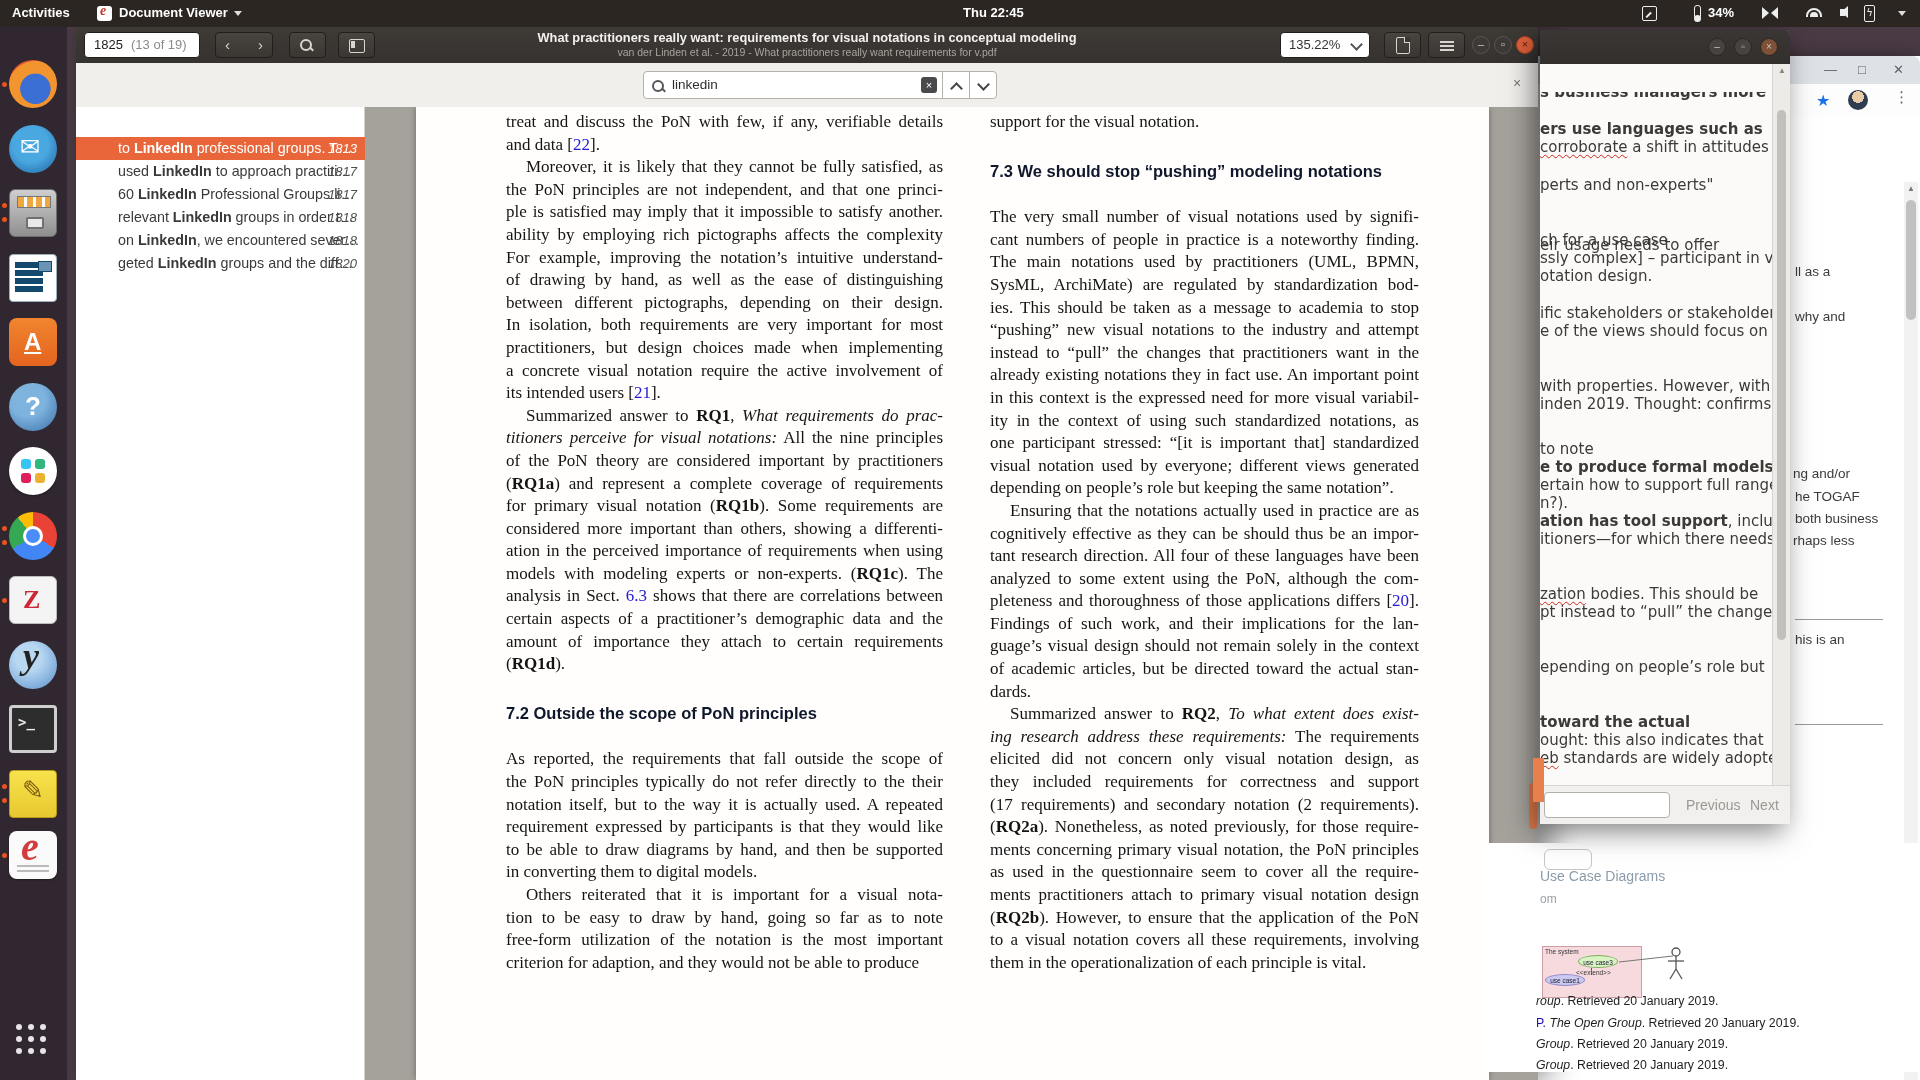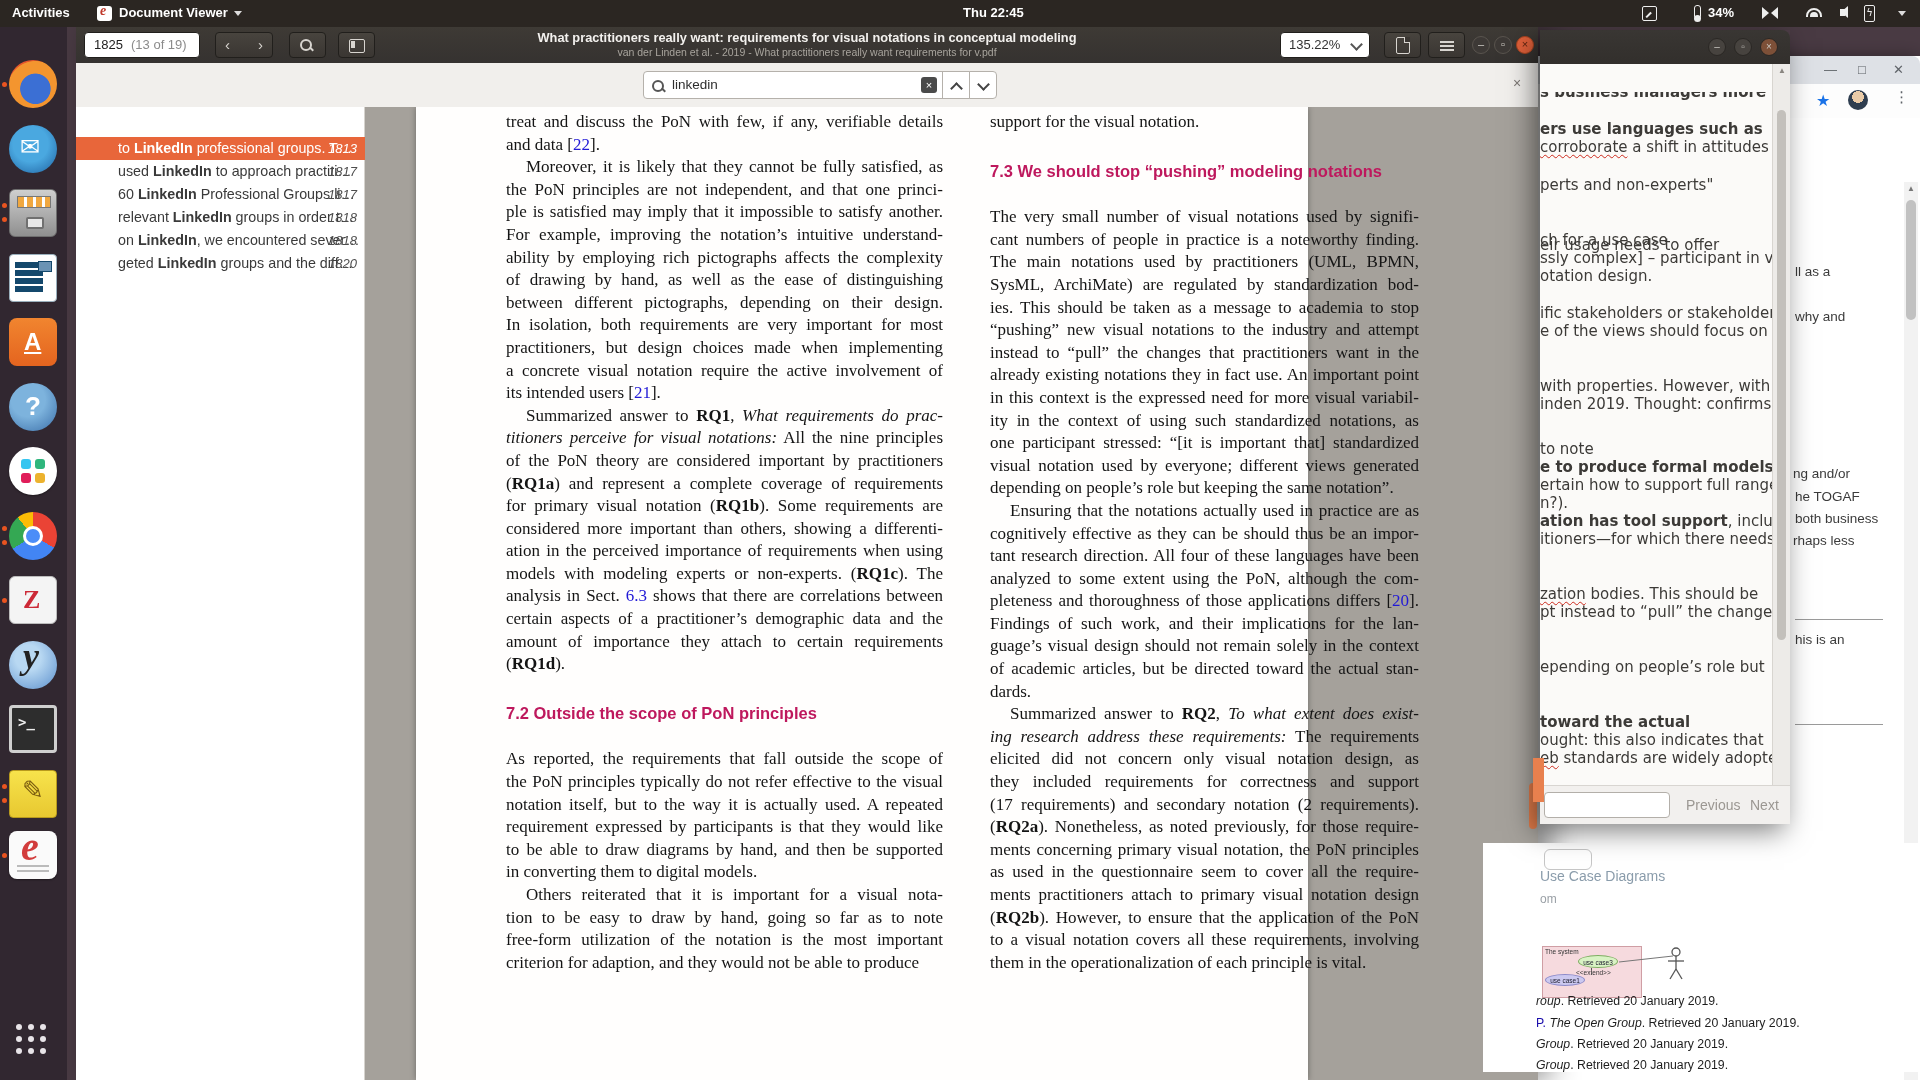--- a/index.html
+++ b/index.html
@@ -95,29 +95,29 @@
   .chev-up{display:inline-block;width:7px;height:7px;border-left:2px solid #444;border-top:2px solid #444;transform:rotate(45deg);margin-top:12px;}
   .chev-dn{display:inline-block;width:7px;height:7px;border-right:2px solid #444;border-bottom:2px solid #444;transform:rotate(45deg);margin-top:8px;}
   #find-close{position:absolute;left:1437px;top:12px;color:#7c7874;font-size:14px;}
   #ev-sidebar{position:absolute;left:0;top:80px;width:289px;height:973px;background:#fff;border-right:1px solid #d6d3ce;box-sizing:border-box;}
   .srow{position:absolute;left:0;width:289px;height:23px;font-size:14.3px;color:#3a3a3a;line-height:23px;white-space:nowrap;overflow:hidden;}
   .srow .txt{position:absolute;left:7px;margin-left:35px;}
   .srow .pg{position:absolute;right:8px;font-style:italic;font-size:13px;color:#4d4d4d;}
   .srow.sel{background:#e8663a;color:#fff;}
   .srow.sel .pg{color:#fff;}
   #ev-main{position:absolute;left:289px;top:80px;width:1173px;height:973px;background:#a5a19b;overflow:hidden;}
-  #pdf-page{position:absolute;left:51px;top:0;width:892px;height:973px;background:#fffefd;box-shadow:0 0 6px rgba(0,0,0,.35);}
+  #pdf-page{position:absolute;left:51px;top:0;width:1073px;height:973px;background:#fffefd;box-shadow:0 0 6px rgba(0,0,0,.35);}
   #ev-scroll-thumb{position:absolute;left:1164px;top:676px;width:8px;height:46px;background:#e07b4a;border-radius:4px;}
   .pcol{position:absolute;top:4px;font-family:"Liberation Serif",serif;font-size:17px;line-height:22.6px;color:#141414;}
   #col-left{left:90px;width:437px;}
   #col-right{left:574px;width:429px;}
   .pline{text-align:justify;text-align-last:justify;white-space:normal;}
   .pline.last{text-align-last:auto;}
   .pline.ind{text-indent:20px;}
-  .phead{font-family:"Liberation Sans",sans-serif;font-weight:bold;font-size:16.5px;color:#be185d;margin:26px 0 24px 0;text-align:left;}
+  .phead{font-family:"Liberation Sans",sans-serif;font-weight:bold;font-size:16.5px;color:#0f172a;margin:26px 0 24px 0;text-align:left;}
   .sb{font-weight:bold;}
   .si{font-style:italic;}
   .sl{color:#2119d6;}
   .sq{text-decoration:underline wavy #cc2a1d 1px;text-underline-offset:2px;}
 
   
   #chrome{position:absolute;left:1538px;top:56px;width:382px;height:1024px;z-index:10;background:#fff;box-shadow:0 4px 20px rgba(0,0,0,.5);}
   #ch-titlebar{position:absolute;left:0;top:0;width:100%;height:28px;background:#dee1e6;border-radius:0 8px 0 0;}
   .ch-ctl{position:absolute;top:6px;color:#5f6368;font-size:13px;}
   #ch-toolbar{position:absolute;left:0;top:28px;width:100%;height:34px;background:#fdfdfd;border-bottom:1px solid #e4e4e4;}
@@ -319,43 +319,43 @@
       </div>
 
     <div id="ev-main">
       <div id="pdf-page">
         <div class="pcol" id="col-left">
             <div class="pline"><span>treat and discuss the PoN with few, if any, verifiable details</span></div>
             <div class="pline last"><span>and data [</span><span class="sl">22</span><span>].</span></div>
             <div class="pline ind"><span>Moreover, it is likely that they cannot be fully satisfied, as</span></div>
             <div class="pline"><span>the PoN principles are not independent, and that one princi-</span></div>
             <div class="pline"><span>ple is satisfied may imply that it impossible to satisfy another.</span></div>
+            <div class="pline"><span>ability by employing rich pictographs affects the complexity</span></div>
             <div class="pline"><span>For example, improving the notation’s intuitive understand-</span></div>
-            <div class="pline"><span>ability by employing rich pictographs affects the complexity</span></div>
             <div class="pline"><span>of drawing by hand, as well as the ease of distinguishing</span></div>
             <div class="pline"><span>between different pictographs, depending on their design.</span></div>
             <div class="pline"><span>In isolation, both requirements are very important for most</span></div>
             <div class="pline"><span>practitioners, but design choices made when implementing</span></div>
             <div class="pline"><span>a concrete visual notation require the active involvement of</span></div>
             <div class="pline last"><span>its intended users [</span><span class="sl">21</span><span>].</span></div>
             <div class="pline ind"><span>Summarized answer to </span><span class="sb">RQ1</span><span>, </span><span class="si">What requirements do prac-</span></div>
             <div class="pline"><span class="si">titioners perceive for visual notations:</span><span> All the nine principles</span></div>
             <div class="pline"><span>of the PoN theory are considered important by practitioners</span></div>
             <div class="pline"><span>(</span><span class="sb">RQ1a</span><span>) and represent a complete coverage of requirements</span></div>
             <div class="pline"><span>for primary visual notation (</span><span class="sb">RQ1b</span><span>). Some requirements are</span></div>
             <div class="pline"><span>considered more important than others, showing a differenti-</span></div>
             <div class="pline"><span>ation in the perceived importance of requirements when using</span></div>
             <div class="pline"><span>models with modeling experts or non-experts. (</span><span class="sb">RQ1c</span><span>). The</span></div>
             <div class="pline"><span>analysis in Sect. </span><span class="sl">6.3</span><span> shows that there are correlations between</span></div>
             <div class="pline"><span>certain aspects of a practitioner’s demographic data and the</span></div>
             <div class="pline"><span>amount of importance they attach to certain requirements</span></div>
             <div class="pline last"><span>(</span><span class="sb">RQ1d</span><span>).</span></div>
             <div class="phead">7.2 Outside the scope of PoN principles</div>
             <div class="pline"><span>As reported, the requirements that fall outside the scope of</span></div>
-            <div class="pline"><span>the PoN principles typically do not refer effective to the visual</span></div>
+            <div class="pline"><span>the PoN principles typically do not refer directly to the their</span></div>
             <div class="pline"><span>notation itself, but to the way it is actually used. A repeated</span></div>
             <div class="pline"><span>requirement expressed by participants is that they would like</span></div>
             <div class="pline"><span>to be able to draw diagrams by hand, and then be supported</span></div>
             <div class="pline last"><span>in converting them to digital models.</span></div>
             <div class="pline ind"><span>Others reiterated that it is important for a visual nota-</span></div>
             <div class="pline"><span>tion to be easy to draw by hand, going so far as to note</span></div>
             <div class="pline"><span>free-form utilization of the notation is the most important</span></div>
             <div class="pline last"><span>criterion for adaption, and they would not be able to produce</span></div>
           </div>
         <div class="pcol" id="col-right">

